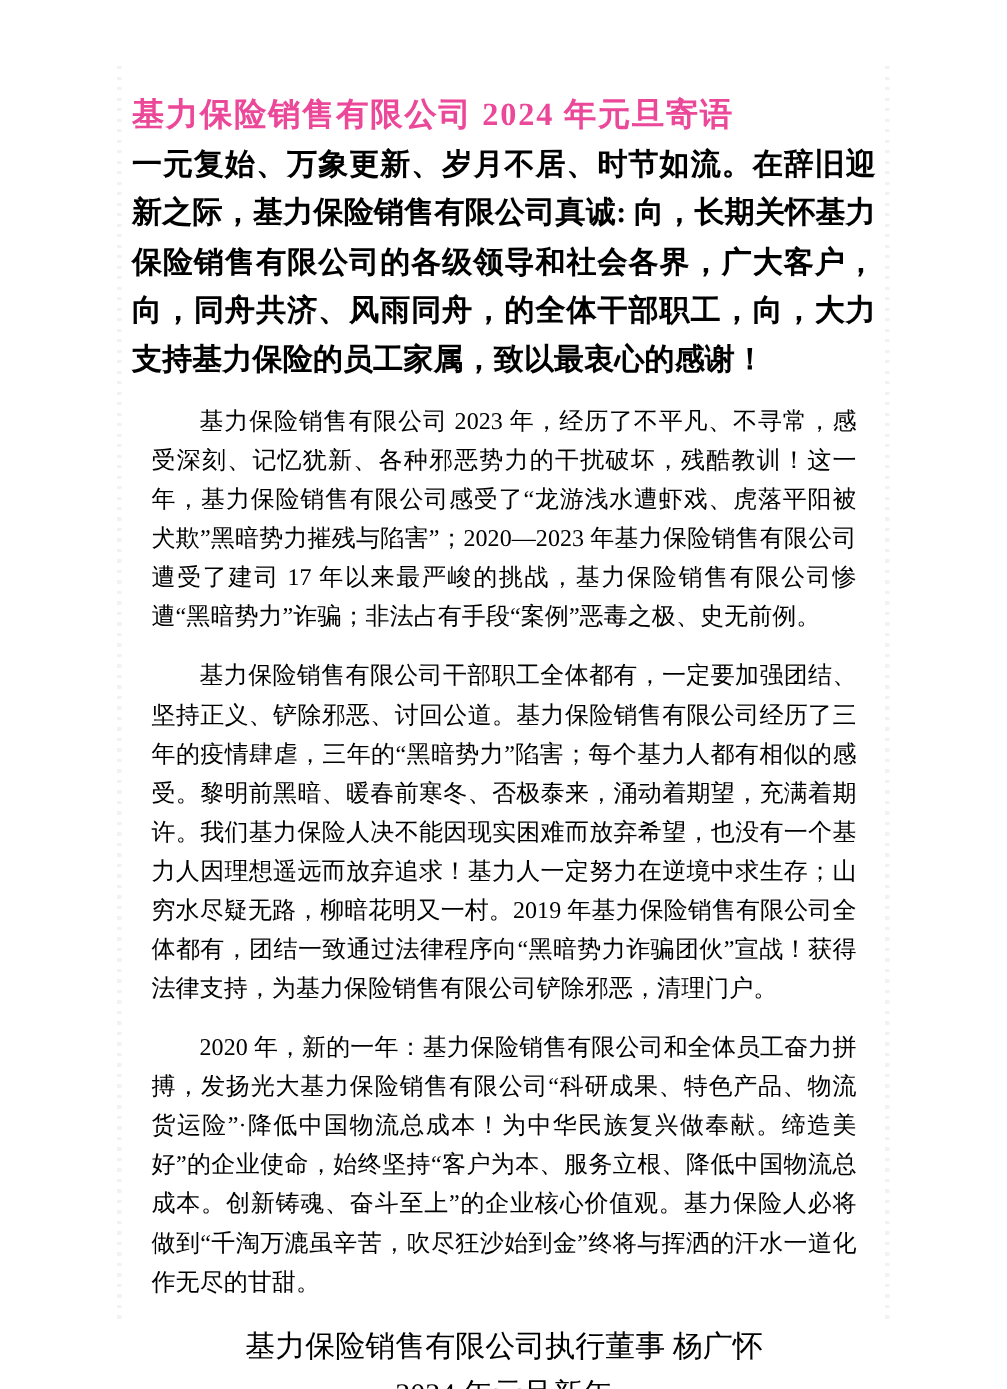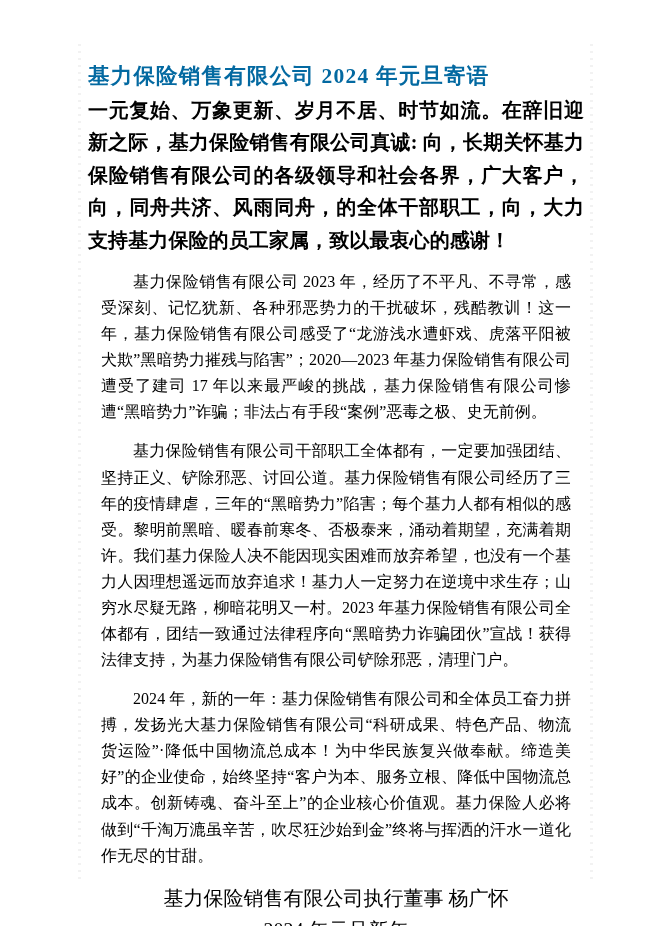--- a/index.html
+++ b/index.html
@@ -41,21 +41,21 @@
     top: 62px;
     width: 496px;
     height: 810px;
   }
 
   .title {
     font-size: 21.5px;
     font-weight: bold;
     letter-spacing: 1.2px;
     line-height: 1.35;
-    color: #0369a1;
+    color: #ec4899;
     text-align: left;
     white-space: nowrap;
   }
 
   .lead {
     font-size: 20px;
     font-weight: bold;
     line-height: 1.62;
     color: #000;
     text-align: justify;
@@ -92,22 +92,22 @@
   <div class="edge edge-left"></div>
   <div class="edge edge-right"></div>
 
   <div class="doc">
 
     <div class="title">基力保险销售有限公司 2024 年元旦寄语</div>
 
     <div class="lead">一元复始、万象更新、岁月不居、时节如流。在辞旧迎新之际，基力保险销售有限公司真诚: 向，长期关怀基力保险销售有限公司的各级领导和社会各界，广大客户，向，同舟共济、风雨同舟，的全体干部职工，向，大力支持基力保险的员工家属，致以最衷心的感谢！</div>
 
     <p class="body">基力保险销售有限公司 2023 年，经历了不平凡、不寻常，感受深刻、记忆犹新、各种邪恶势力的干扰破坏，残酷教训！这一年，基力保险销售有限公司感受了“龙游浅水遭虾戏、虎落平阳被犬欺”黑暗势力摧残与陷害”；2020—2023 年基力保险销售有限公司遭受了建司 17 年以来最严峻的挑战，基力保险销售有限公司惨遭“黑暗势力”诈骗；非法占有手段“案例”恶毒之极、史无前例。</p>
-    <p class="body">基力保险销售有限公司干部职工全体都有，一定要加强团结、坚持正义、铲除邪恶、讨回公道。基力保险销售有限公司经历了三年的疫情肆虐，三年的“黑暗势力”陷害；每个基力人都有相似的感受。黎明前黑暗、暖春前寒冬、否极泰来，涌动着期望，充满着期许。我们基力保险人决不能因现实困难而放弃希望，也没有一个基力人因理想遥远而放弃追求！基力人一定努力在逆境中求生存；山穷水尽疑无路，柳暗花明又一村。2023 年基力保险销售有限公司全体都有，团结一致通过法律程序向“黑暗势力诈骗团伙”宣战！获得法律支持，为基力保险销售有限公司铲除邪恶，清理门户。</p>
-    <p class="body">2024 年，新的一年：基力保险销售有限公司和全体员工奋力拼搏，发扬光大基力保险销售有限公司“科研成果、特色产品、物流货运险”·降低中国物流总成本！为中华民族复兴做奉献。缔造美好”的企业使命，始终坚持“客户为本、服务立根、降低中国物流总成本。创新铸魂、奋斗至上”的企业核心价值观。基力保险人必将做到“千淘万漉虽辛苦，吹尽狂沙始到金”终将与挥洒的汗水一道化作无尽的甘甜。</p>
+    <p class="body">基力保险销售有限公司干部职工全体都有，一定要加强团结、坚持正义、铲除邪恶、讨回公道。基力保险销售有限公司经历了三年的疫情肆虐，三年的“黑暗势力”陷害；每个基力人都有相似的感受。黎明前黑暗、暖春前寒冬、否极泰来，涌动着期望，充满着期许。我们基力保险人决不能因现实困难而放弃希望，也没有一个基力人因理想遥远而放弃追求！基力人一定努力在逆境中求生存；山穷水尽疑无路，柳暗花明又一村。2019 年基力保险销售有限公司全体都有，团结一致通过法律程序向“黑暗势力诈骗团伙”宣战！获得法律支持，为基力保险销售有限公司铲除邪恶，清理门户。</p>
+    <p class="body">2020 年，新的一年：基力保险销售有限公司和全体员工奋力拼搏，发扬光大基力保险销售有限公司“科研成果、特色产品、物流货运险”·降低中国物流总成本！为中华民族复兴做奉献。缔造美好”的企业使命，始终坚持“客户为本、服务立根、降低中国物流总成本。创新铸魂、奋斗至上”的企业核心价值观。基力保险人必将做到“千淘万漉虽辛苦，吹尽狂沙始到金”终将与挥洒的汗水一道化作无尽的甘甜。</p>
 
     <div class="sign">
       <div>基力保险销售有限公司执行董事 杨广怀</div>
       <div>2024 年元旦新年</div>
     </div>
 
   </div>
 </div>
 
 </body></html>

